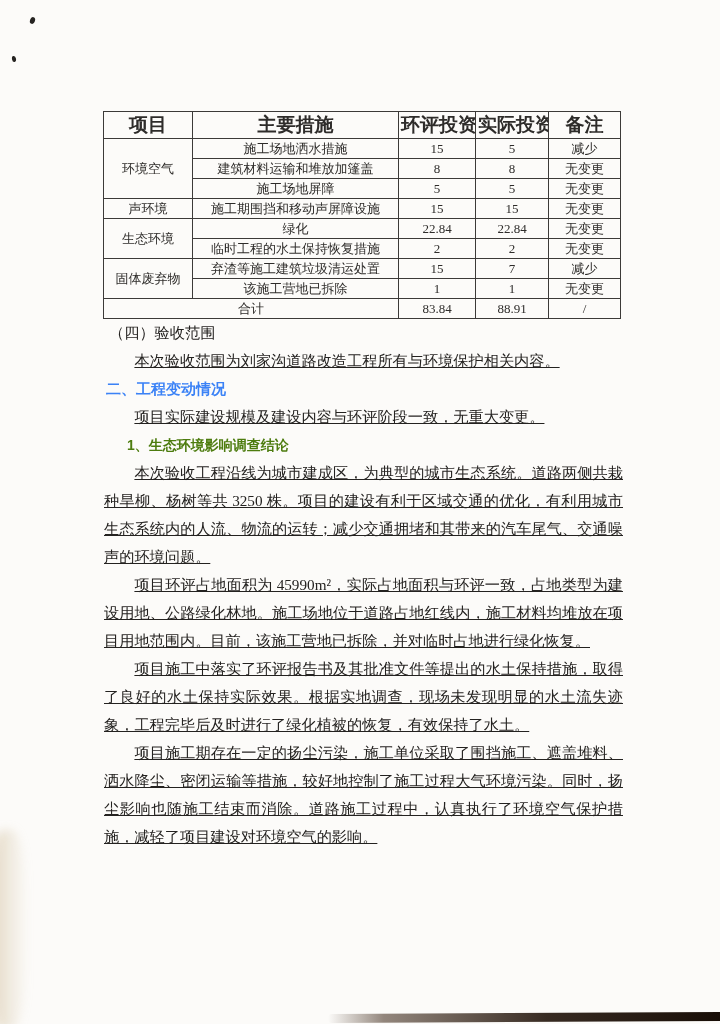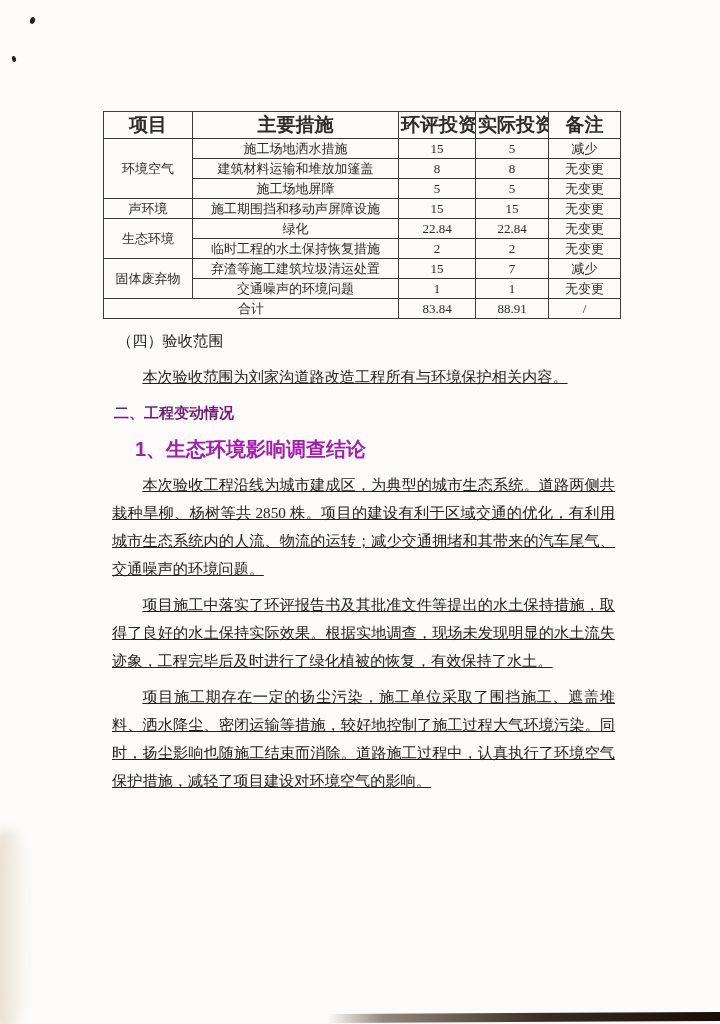--- a/index.html
+++ b/index.html
@@ -37,25 +37,25 @@
   table.inv td{
     border:1.4px solid #3c3a38;text-align:center;vertical-align:middle;
     padding:0 2px;height:19px;overflow:hidden;white-space:nowrap;
   }
   table.inv tr.hdr td{height:20px;font-weight:bold;font-size:19px;}
   
   .doc-body{
     position:absolute;left:104px;top:319px;width:519px;
     font-size:15.2px;line-height:28px;color:#242220;
   }
-  .doc-body > div{margin:8px;}
+  .doc-body > div{margin:0;}
   .para{text-indent:2em;text-align:justify;text-decoration:underline;}
   .h-paren{padding-left:5px;}
-  .h-num{padding-left:2px;font-weight:bold;font-family:"Liberation Sans","DejaVu Sans",sans-serif;font-size:15px;color:#701a75;}
-  .h-sub{padding-left:23px;font-weight:bold;font-family:"Liberation Sans","DejaVu Sans",sans-serif;font-size:20px;color:#a21caf;}
+  .h-num{padding-left:2px;font-weight:bold;font-family:"Liberation Sans","DejaVu Sans",sans-serif;font-size:15px;color:#3b82f6;}
+  .h-sub{padding-left:23px;font-weight:bold;font-family:"Liberation Sans","DejaVu Sans",sans-serif;font-size:14px;color:#4d7c0f;}
 </style>
 </head>
 <body>
 
 <div class="page">
 
   <div class="speck s1"></div>
   <div class="speck s2"></div>
 
 
@@ -115,40 +115,42 @@
         <td>无变更</td>
       </tr>
       <tr>
         <td rowspan="2">固体废弃物</td>
         <td>弃渣等施工建筑垃圾清运处置</td>
         <td>15</td>
         <td>7</td>
         <td>减少</td>
       </tr>
       <tr>
-        <td>交通噪声的环境问题</td>
+        <td>该施工营地已拆除</td>
         <td>1</td>
         <td>1</td>
         <td>无变更</td>
       </tr>
       <tr>
         <td colspan="2">合计</td>
         <td>83.84</td>
         <td>88.91</td>
         <td>/</td>
       </tr>
     </tbody>
   </table>
 
   <div class="doc-body">
     <div class="h-paren">（四）验收范围</div>
     <div class="para">本次验收范围为刘家沟道路改造工程所有与环境保护相关内容。</div>
     <div class="h-num">二、工程变动情况</div>
+    <div class="para">项目实际建设规模及建设内容与环评阶段一致，无重大变更。</div>
     <div class="h-sub">1、生态环境影响调查结论</div>
-    <div class="para">本次验收工程沿线为城市建成区，为典型的城市生态系统。道路两侧共栽种旱柳、杨树等共 2850 株。项目的建设有利于区域交通的优化，有利用城市生态系统内的人流、物流的运转；减少交通拥堵和其带来的汽车尾气、交通噪声的环境问题。</div>
+    <div class="para">本次验收工程沿线为城市建成区，为典型的城市生态系统。道路两侧共栽种旱柳、杨树等共 3250 株。项目的建设有利于区域交通的优化，有利用城市生态系统内的人流、物流的运转；减少交通拥堵和其带来的汽车尾气、交通噪声的环境问题。</div>
+    <div class="para">项目环评占地面积为 45990m²，实际占地面积与环评一致，占地类型为建设用地、公路绿化林地。施工场地位于道路占地红线内，施工材料均堆放在项目用地范围内。目前，该施工营地已拆除，并对临时占地进行绿化恢复。</div>
     <div class="para">项目施工中落实了环评报告书及其批准文件等提出的水土保持措施，取得了良好的水土保持实际效果。根据实地调查，现场未发现明显的水土流失迹象，工程完毕后及时进行了绿化植被的恢复，有效保持了水土。</div>
     <div class="para">项目施工期存在一定的扬尘污染，施工单位采取了围挡施工、遮盖堆料、洒水降尘、密闭运输等措施，较好地控制了施工过程大气环境污染。同时，扬尘影响也随施工结束而消除。道路施工过程中，认真执行了环境空气保护措施，减轻了项目建设对环境空气的影响。</div>
   </div>
 
   <div class="scan-stain-left"></div>
   <div class="scan-shadow-bottom"></div>
 
 </div>
 
 </body></html>

